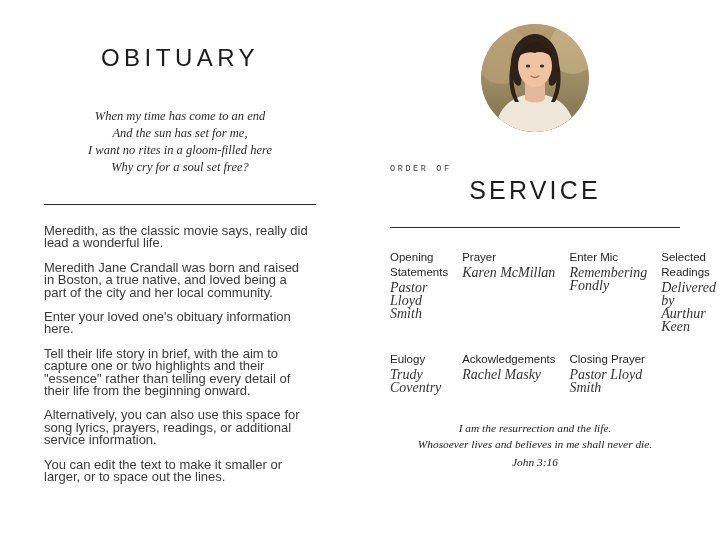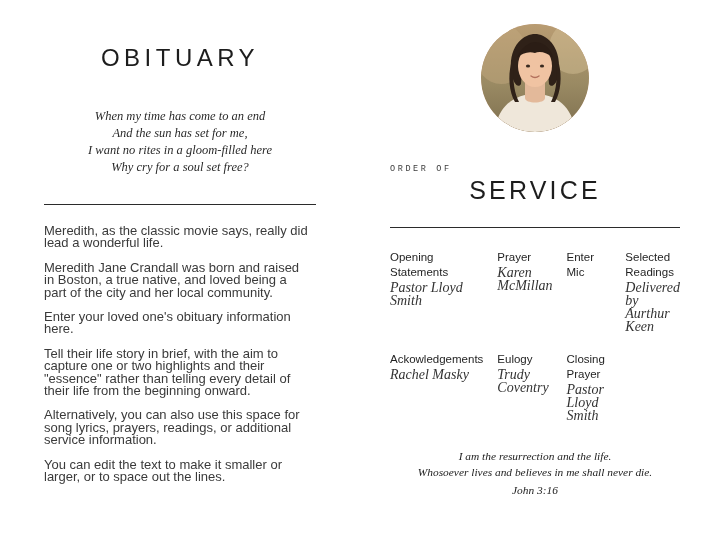--- a/index.html
+++ b/index.html
@@ -222,32 +222,33 @@
       <div>
         <div class="svc-name">Opening Statements</div>
         <div class="svc-person">Pastor Lloyd Smith</div>
       </div>
       <div>
         <div class="svc-name">Prayer</div>
         <div class="svc-person">Karen McMillan</div>
       </div>
       <div>
         <div class="svc-name">Enter Mic</div>
+        <div class="svc-person">Remembering Fondly</div>
       </div>
       <div>
         <div class="svc-name">Selected Readings</div>
         <div class="svc-person">Delivered by Aurthur Keen</div>
       </div>
       <div>
+        <div class="svc-name">Eulogy</div>
+        <div class="svc-person">Trudy Coventry</div>
+      </div>
+      <div>
         <div class="svc-name">Ackowledgements</div>
         <div class="svc-person">Rachel Masky</div>
-      </div>
-      <div>
-        <div class="svc-name">Eulogy</div>
-        <div class="svc-person">Trudy Coventry</div>
       </div>
       <div>
         <div class="svc-name">Closing Prayer</div>
         <div class="svc-person">Pastor Lloyd Smith</div>
       </div>
     </div>
 
     <div class="verse">
       <span>I am the resurrection and the life.</span><br>
       <span>Whosoever lives and believes in me shall never die.</span>

